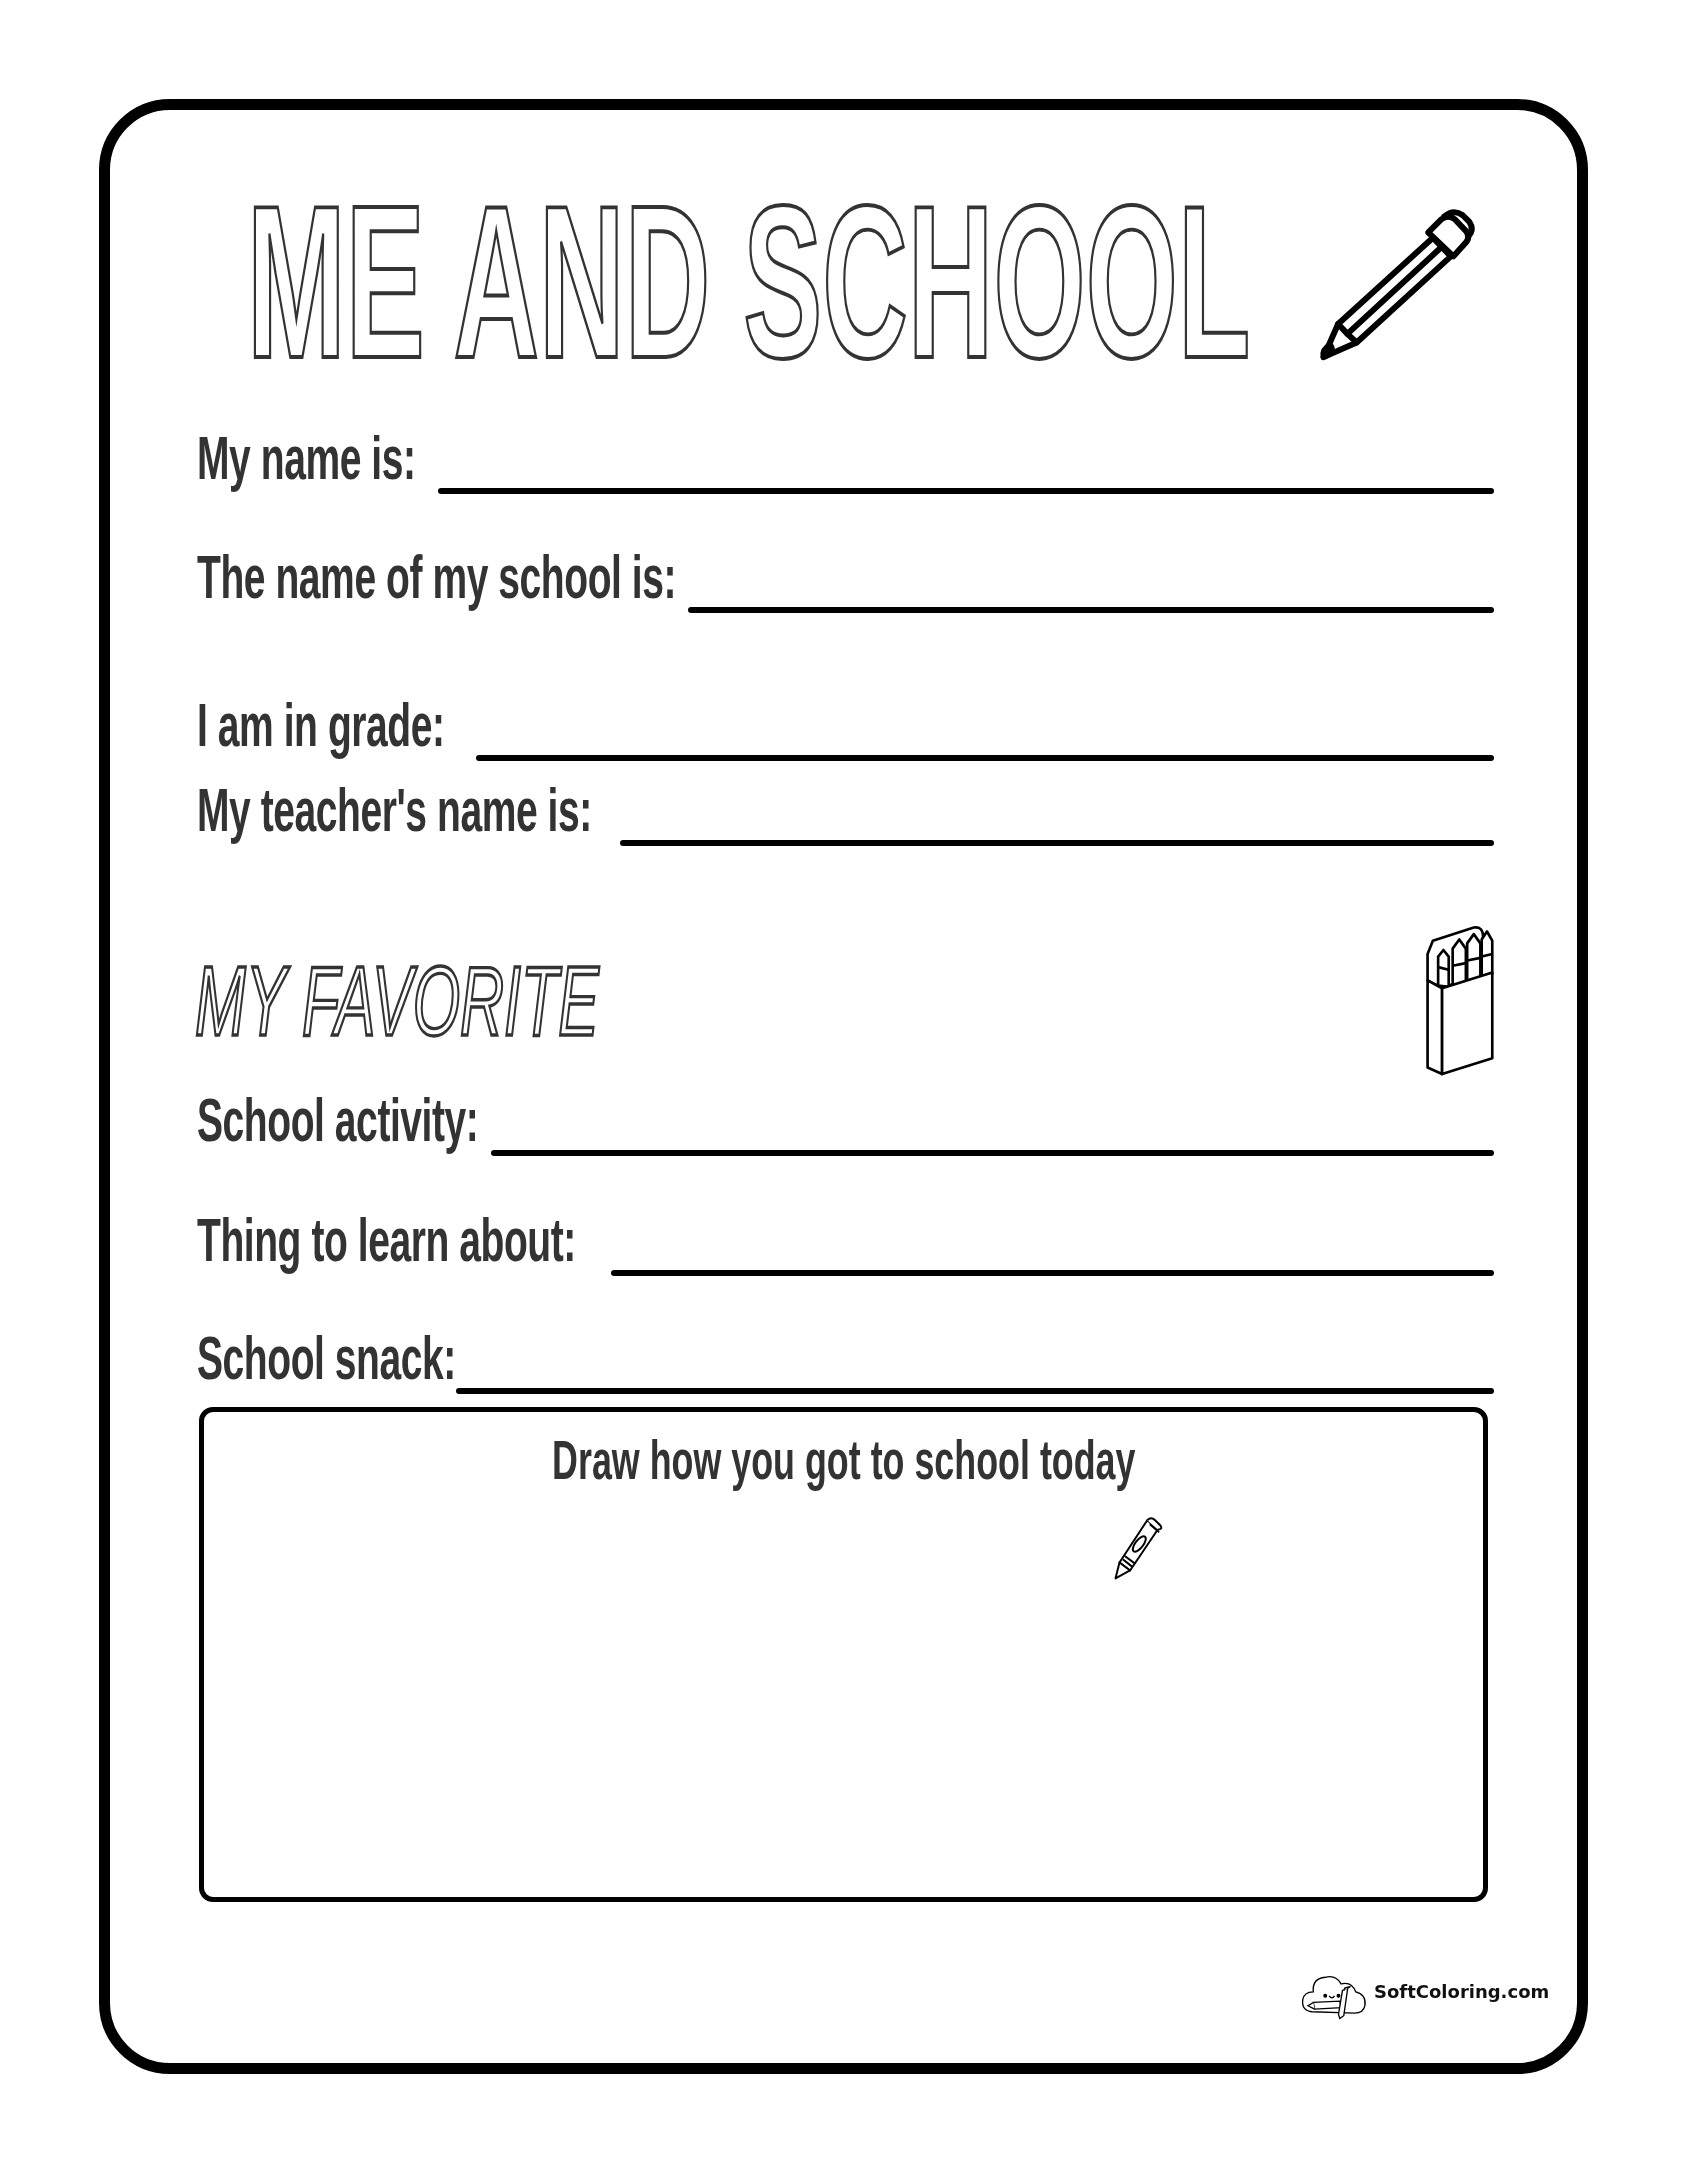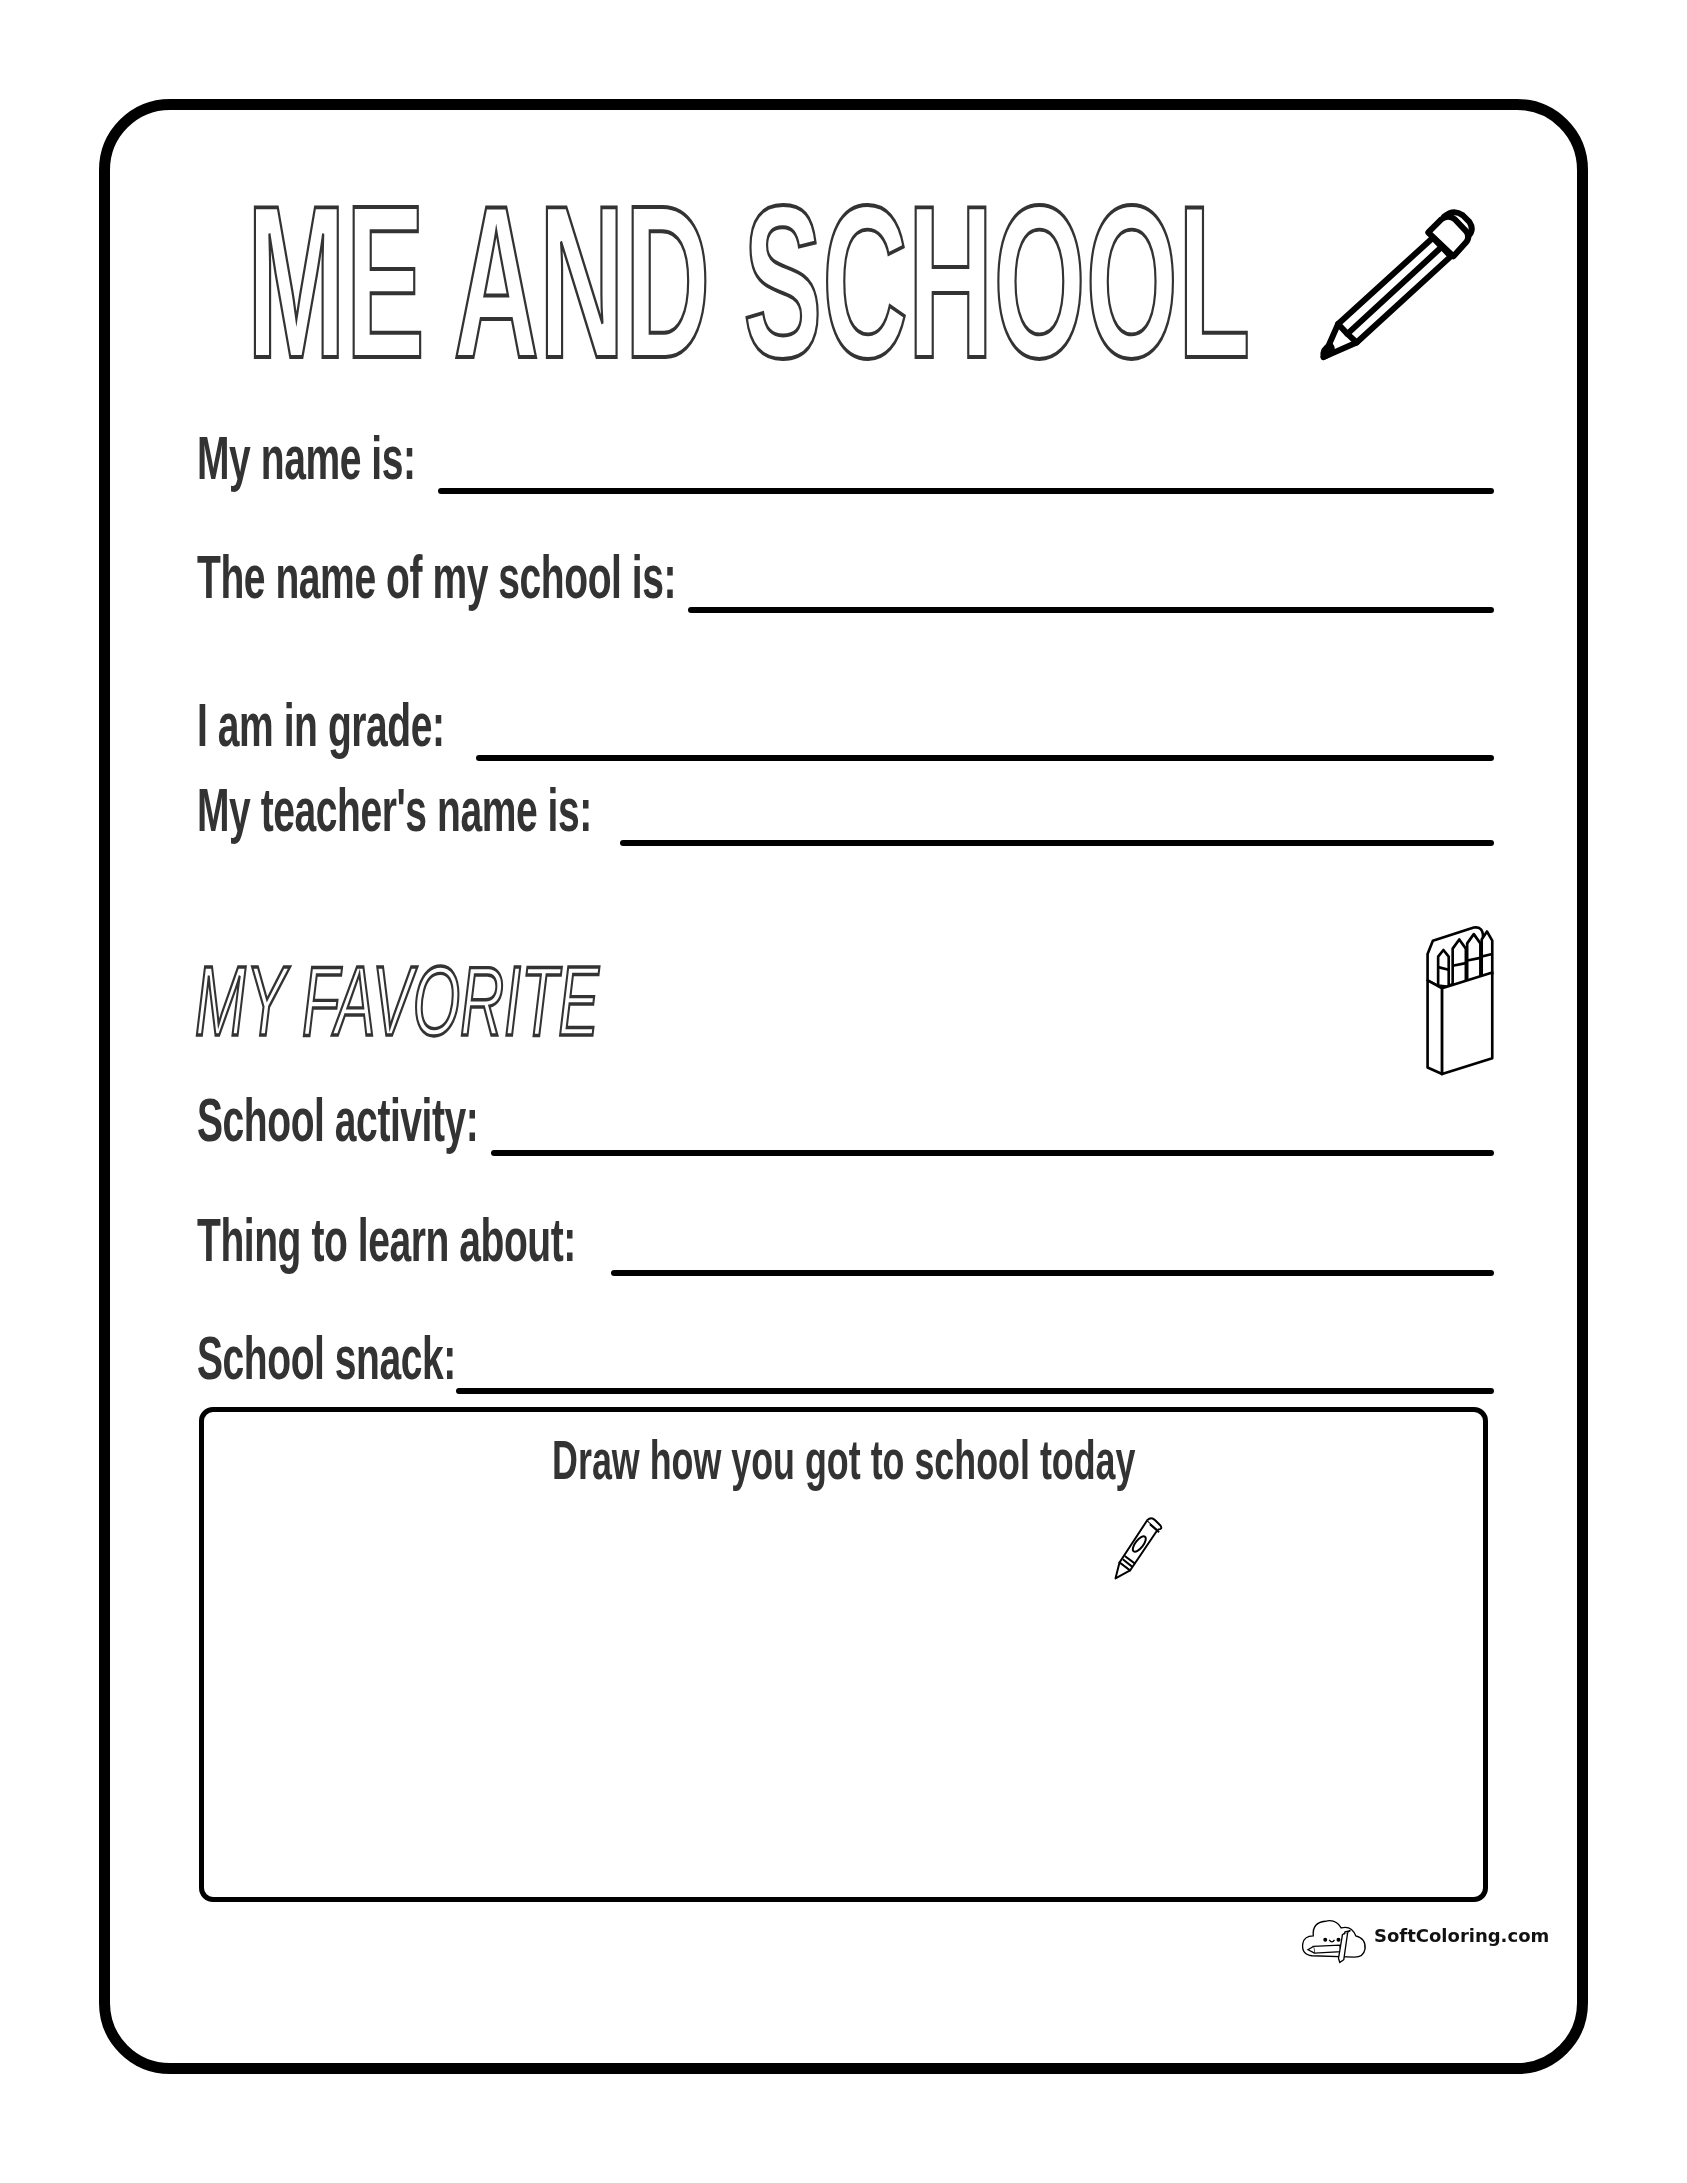--- a/index.html
+++ b/index.html
@@ -10,21 +10,21 @@
   .pencil { position:absolute; left:1297px; top:198px; width:179px; height:179px; }
   .row { position:absolute; left:197px; width:1297px; height:73px; }
   .row .label { position:absolute; left:0; bottom:5.3px; font-weight:700; color:#333; font-size:61px; line-height:1; white-space:nowrap; transform-origin:left bottom; transform:scaleX(0.64); letter-spacing:-0.7px; }
   .row .line { position:absolute; right:0; bottom:0; height:6px; background:#000; border-radius:3.3px; }
   .fav-title { position:absolute; left:192px; top:952px; width:423px; height:99px;font-style:italic; }
   .crayon-box { position:absolute; left:1409px; top:913px; width:86px; height:165px; }
   .draw-box { position:absolute; left:199px; top:1407px; width:1289px; height:495px; box-sizing:border-box; border:5.3px solid #000; border-radius:14px; }
   .draw-caption { position:absolute; left:0; right:0; top:20px; text-align:center; }
   .draw-caption .txt { display:inline-block; font-weight:700; color:#333; font-size:56px; line-height:1; transform:scaleX(0.64); transform-origin:center; white-space:nowrap; }
   .crayon-small { position:absolute; left:1106px; top:1515px; width:60px; height:66px; }
-  .brand { position:absolute; left:1300px; top:1912px; height:53px; width:251px; }
+  .brand { position:absolute; left:1300px; top:1968px; height:53px; width:251px; }
   .brand-logo { position:absolute; left:0; top:0; width:73px; height:53px; }
   .brand-text { position:absolute; left:74px; top:13.2px; font-family:"DejaVu Sans", sans-serif; font-weight:700; font-size:18px; color:#111; white-space:nowrap; }
 </style>
 </head>
 <body>
 
 <div class="page-frame"></div>
 
 <div class="title">
   <svg width="1012" height="198" viewBox="0 0 1530 300">

